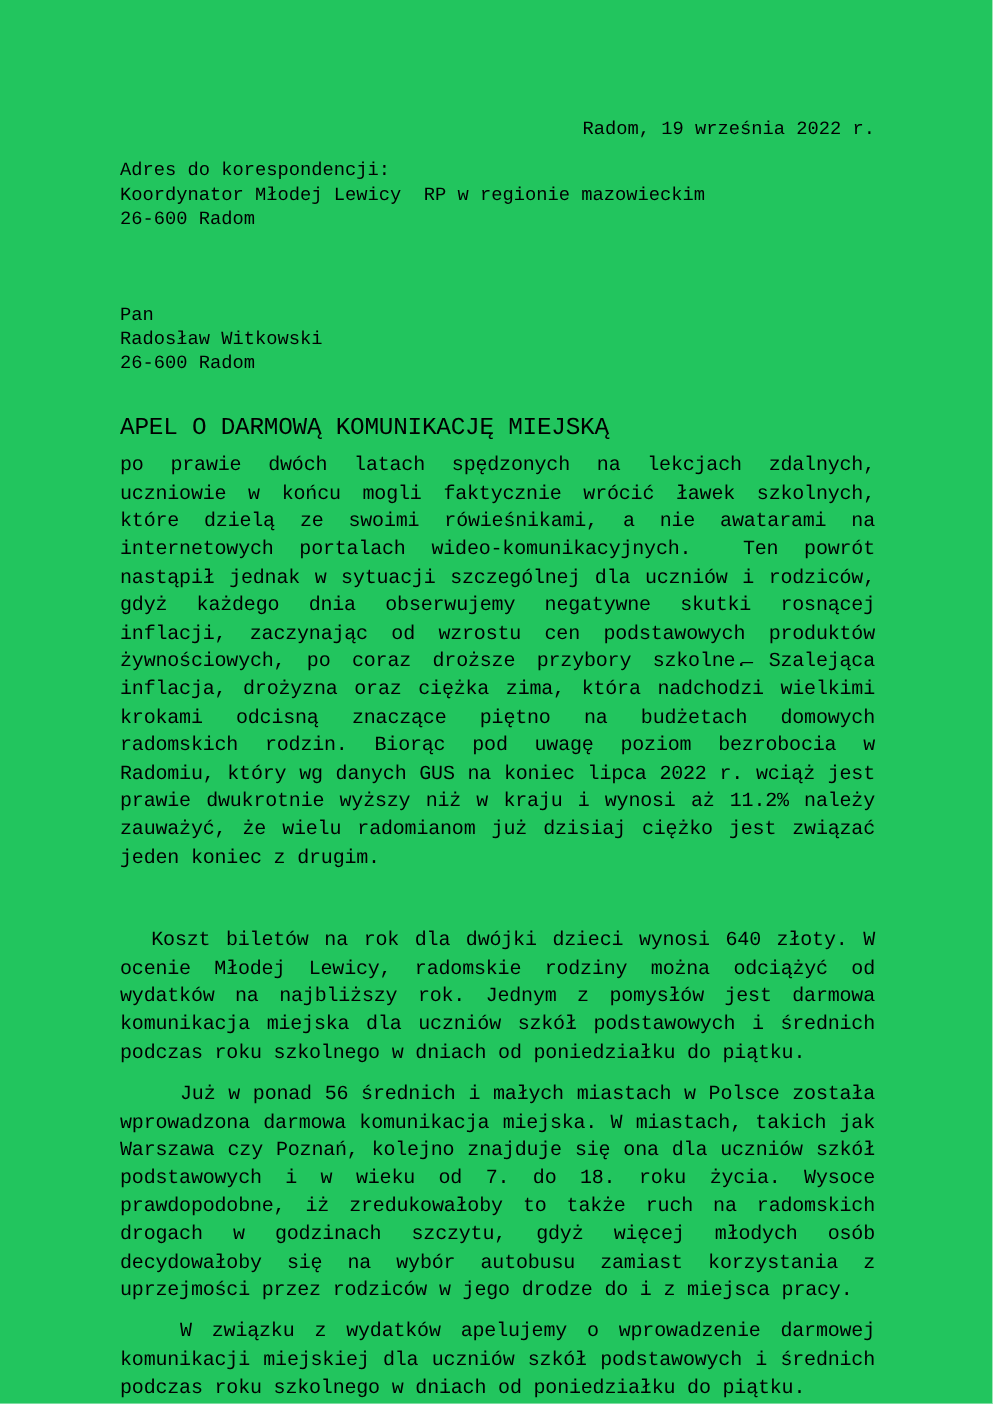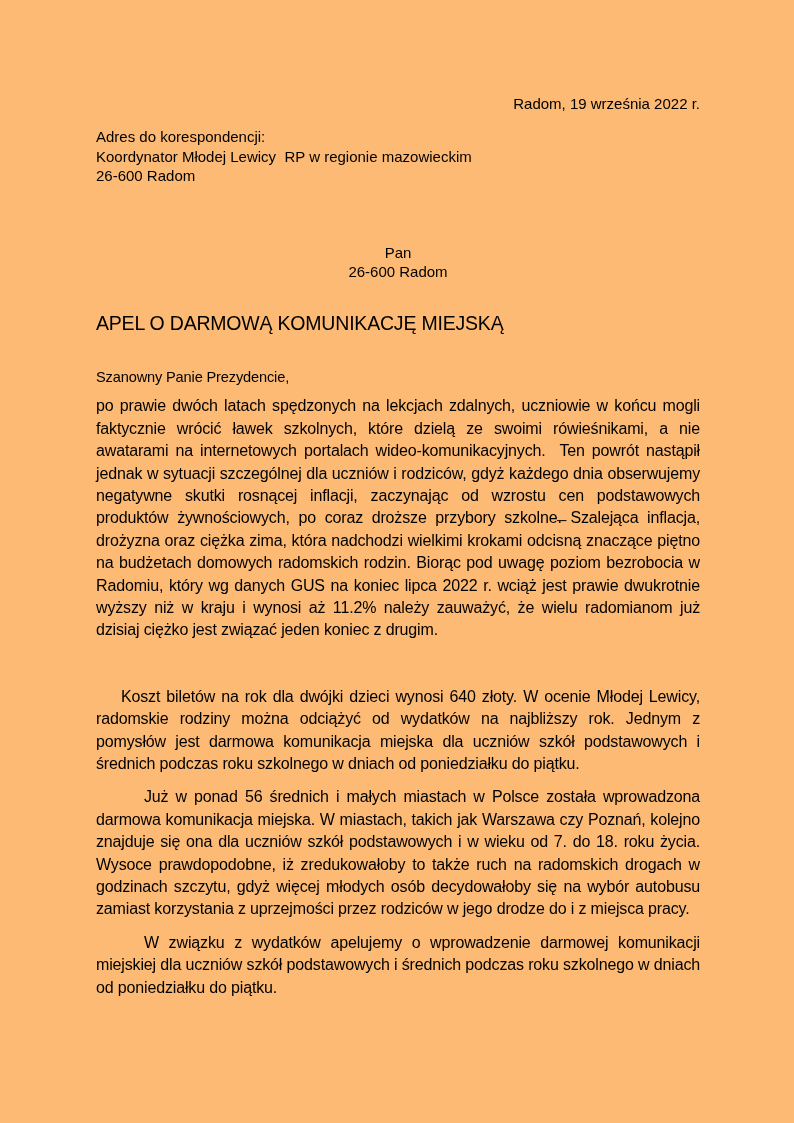--- a/index.html
+++ b/index.html
@@ -6,41 +6,41 @@
   html, body {
     margin: 0;
     padding: 0;
     background: #ffffff;
   }
   .page {
     position: relative;
     width: 794px;
     height: 1123px;
     margin: 0 auto;
-    background: #fdba74;
+    background: #22c55e;
     color: #000000;
-    font-family: Liberation Sans, sans-serif;
+    font-family: Liberation Mono, monospace;
     box-sizing: border-box;
     padding: 94px 94px 0 96px;
     overflow: hidden;
   }
   .date-line {
     text-align: right;
     font-size: 15px;
     line-height: 20px;
     white-space: pre-wrap;
   }
   .sender-block {
     margin-top: 13px;
     font-size: 15px;
     line-height: 19.5px;
   }
   .recipient-block {
     margin-top: 57px;
-    text-align: center;
+    text-align: left;
     font-size: 15px;
     line-height: 19.2px;
   }
   .addr-line {
     white-space: pre-wrap;
   }
   .letter-title {
     margin-top: 30px;
     text-align: left;
     font-size: 19.5px;
@@ -77,26 +77,26 @@
   <div class="date-line">Radom, 19 września 2022 r.</div>
 
   <div class="sender-block">
       <div class="addr-line">Adres do korespondencji:</div>
       <div class="addr-line">Koordynator Młodej Lewicy  RP w regionie mazowieckim</div>
       <div class="addr-line">26-600 Radom</div>
     </div>
 
   <div class="recipient-block">
       <div class="addr-line">Pan</div>
+      <div class="addr-line">Radosław Witkowski</div>
       <div class="addr-line">26-600 Radom</div>
     </div>
 
   <div class="letter-title">APEL O DARMOWĄ KOMUNIKACJĘ MIEJSKĄ</div>
 
-  <div class="salutation">Szanowny Panie Prezydencie,</div>
 
   <div class="letter-body">
       <p class="para indent-none">po prawie dwóch latach spędzonych na lekcjach zdalnych, uczniowie w końcu mogli faktycznie wrócić ławek szkolnych, które dzielą ze swoimi rówieśnikami, a nie awatarami na internetowych portalach wideo-komunikacyjnych.  Ten powrót nastąpił jednak w sytuacji szczególnej dla uczniów i rodziców, gdyż każdego dnia obserwujemy negatywne skutki rosnącej inflacji, zaczynając od wzrostu cen podstawowych produktów żywnościowych, po coraz droższe przybory szkolne.̶ Szalejąca inflacja, drożyzna oraz ciężka zima, która nadchodzi wielkimi krokami odcisną znaczące piętno na budżetach domowych radomskich rodzin. Biorąc pod uwagę poziom bezrobocia w Radomiu, który wg danych GUS na koniec lipca 2022 r. wciąż jest prawie dwukrotnie wyższy niż w kraju i wynosi aż 11.2% należy zauważyć, że wielu radomianom już dzisiaj ciężko jest związać jeden koniec z drugim.</p>
       <p class="para indent-small">Koszt biletów na rok dla dwójki dzieci wynosi 640 złoty. W ocenie Młodej Lewicy, radomskie rodziny można odciążyć od wydatków na najbliższy rok. Jednym z pomysłów jest darmowa komunikacja miejska dla uczniów szkół podstawowych i średnich podczas roku szkolnego w dniach od poniedziałku do piątku.</p>
       <p class="para indent-large">Już w ponad 56 średnich i małych miastach w Polsce została wprowadzona darmowa komunikacja miejska. W miastach, takich jak Warszawa czy Poznań, kolejno znajduje się ona dla uczniów szkół podstawowych i w wieku od 7. do 18. roku życia. Wysoce prawdopodobne, iż zredukowałoby to także ruch na radomskich drogach w godzinach szczytu, gdyż więcej młodych osób decydowałoby się na wybór autobusu zamiast korzystania z uprzejmości przez rodziców w jego drodze do i z miejsca pracy.</p>
       <p class="para indent-large">W związku z wydatków apelujemy o wprowadzenie darmowej komunikacji miejskiej dla uczniów szkół podstawowych i średnich podczas roku szkolnego w dniach od poniedziałku do piątku.</p>
     </div>
 
 </div>
 

